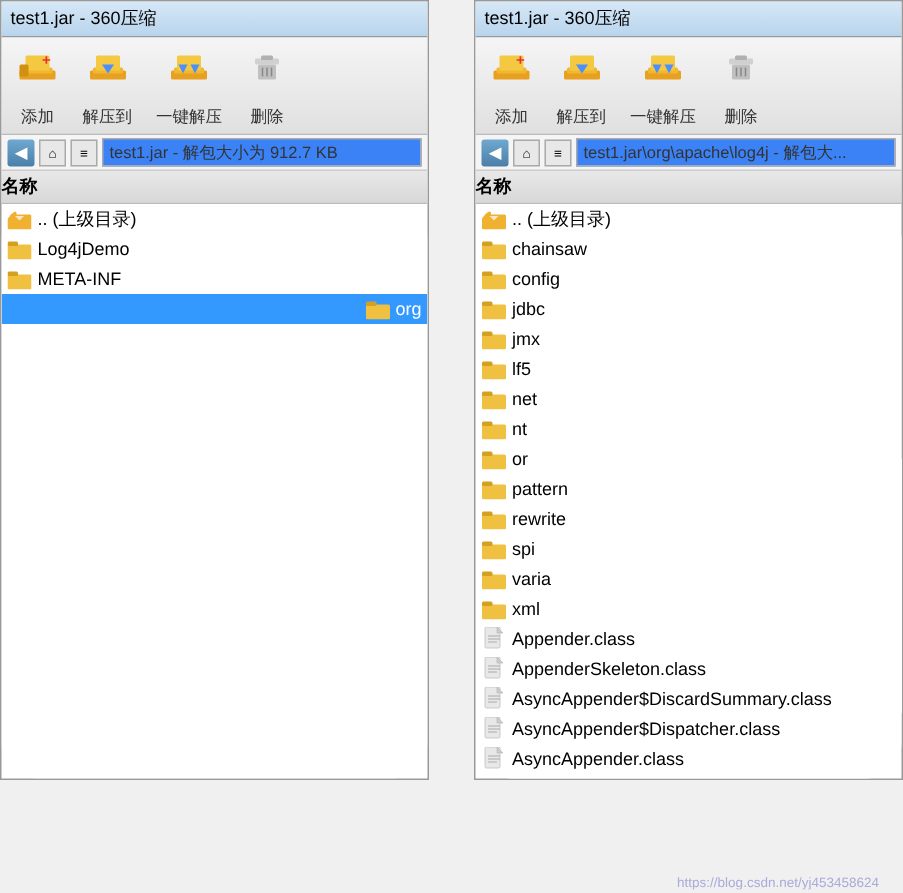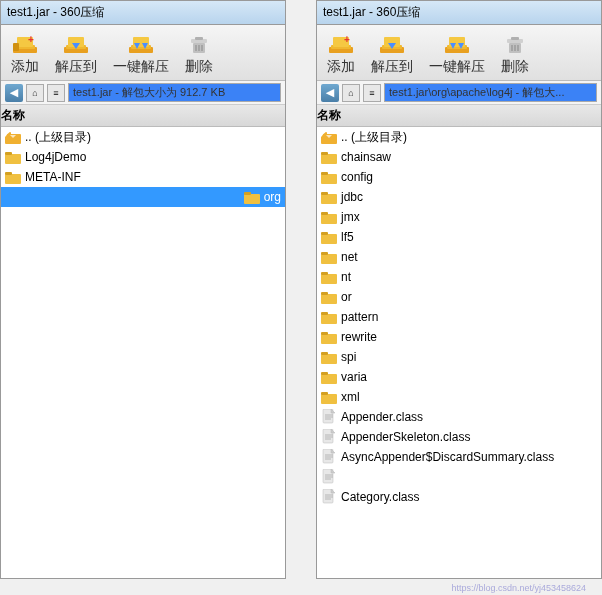--- a/index.html
+++ b/index.html
@@ -7,21 +7,21 @@
       font-family: "Microsoft YaHei", "SimHei", Arial, sans-serif;
       font-size: 12px;
       background: #f0f0f0;
       width: 602px;
       height: 595px;
       overflow: hidden;
     }
     .window-container {
       display: flex;
       width: 602px;
-      height: 579px;
+      height: 520px;
       gap: 30px;
     }
     .panel {
       flex: 1;
       background: #fff;
       border: 1px solid #999;
       display: flex;
       flex-direction: column;
       overflow: hidden;
     }
@@ -55,23 +55,23 @@
       min-width: 36px;
     }
     .toolbar-icon {
       width: 28px;
       height: 28px;
       display: flex;
       align-items: center;
       justify-content: center;
     }
     .toolbar-label {
-      font-size: 14px;
+      font-size: 11px;
       color: #333;
-      margin-top: 1px;
+      margin-top: 13px;
     }
     .nav-bar {
       display: flex;
       align-items: center;
       background: #f5f5f5;
       border-bottom: 1px solid #ccc;
       padding: 2px 4px;
       gap: 3px;
       font-size: 11px;
     }
@@ -499,30 +499,43 @@
       <div class="file-item">
         <div class="file-icon">
           <svg width="14" height="16" viewBox="0 0 14 16">
               <rect x="1" y="0" width="10" height="14" rx="1" fill="#e8e8e8" stroke="#bbb" stroke-width="0.5"></rect>
               <polygon points="9,0 13,4 9,4" fill="#ccc" stroke="#bbb" stroke-width="0.5"></polygon>
               <line x1="3" y1="6" x2="11" y2="6" stroke="#aaa" stroke-width="0.8"></line>
               <line x1="3" y1="8" x2="11" y2="8" stroke="#aaa" stroke-width="0.8"></line>
               <line x1="3" y1="10" x2="9" y2="10" stroke="#aaa" stroke-width="0.8"></line>
             </svg>
         </div>
+        <span class="file-name">AsyncAppender$Dispatcher.class</span>
       </div>
       <div class="file-item">
         <div class="file-icon">
           <svg width="14" height="16" viewBox="0 0 14 16">
               <rect x="1" y="0" width="10" height="14" rx="1" fill="#e8e8e8" stroke="#bbb" stroke-width="0.5"></rect>
               <polygon points="9,0 13,4 9,4" fill="#ccc" stroke="#bbb" stroke-width="0.5"></polygon>
               <line x1="3" y1="6" x2="11" y2="6" stroke="#aaa" stroke-width="0.8"></line>
               <line x1="3" y1="8" x2="11" y2="8" stroke="#aaa" stroke-width="0.8"></line>
               <line x1="3" y1="10" x2="9" y2="10" stroke="#aaa" stroke-width="0.8"></line>
             </svg>
         </div>
+        <span class="file-name">AsyncAppender.class</span>
+      </div>
+      <div class="file-item">
+        <div class="file-icon">
+          <svg width="14" height="16" viewBox="0 0 14 16">
+              <rect x="1" y="0" width="10" height="14" rx="1" fill="#e8e8e8" stroke="#bbb" stroke-width="0.5"></rect>
+              <polygon points="9,0 13,4 9,4" fill="#ccc" stroke="#bbb" stroke-width="0.5"></polygon>
+              <line x1="3" y1="6" x2="11" y2="6" stroke="#aaa" stroke-width="0.8"></line>
+              <line x1="3" y1="8" x2="11" y2="8" stroke="#aaa" stroke-width="0.8"></line>
+              <line x1="3" y1="10" x2="9" y2="10" stroke="#aaa" stroke-width="0.8"></line>
+            </svg>
+        </div>
         <span class="file-name">Category.class</span>
       </div>
     </div>
   </div>
 </div>
 
 <div class="watermark" style="position:fixed;bottom:2px;right:16px;font-size:9px;color:rgba(100,100,200,0.5);pointer-events:none;">https://blog.csdn.net/yj453458624</div>
 
 </body></html>

